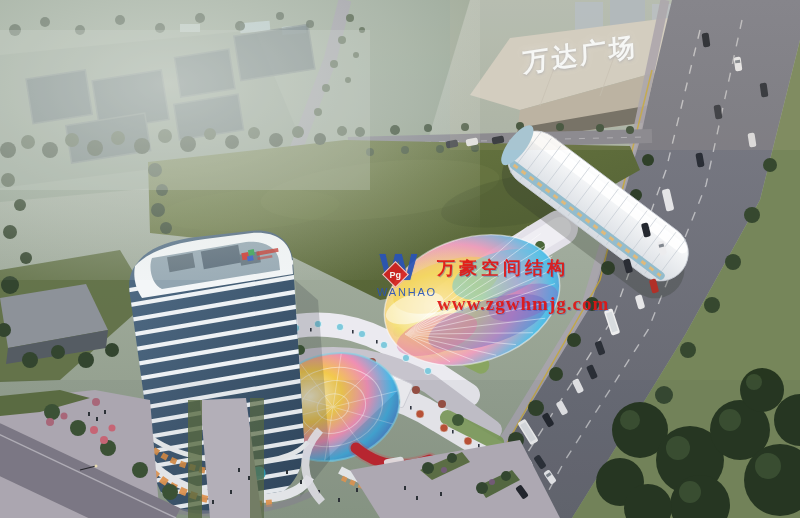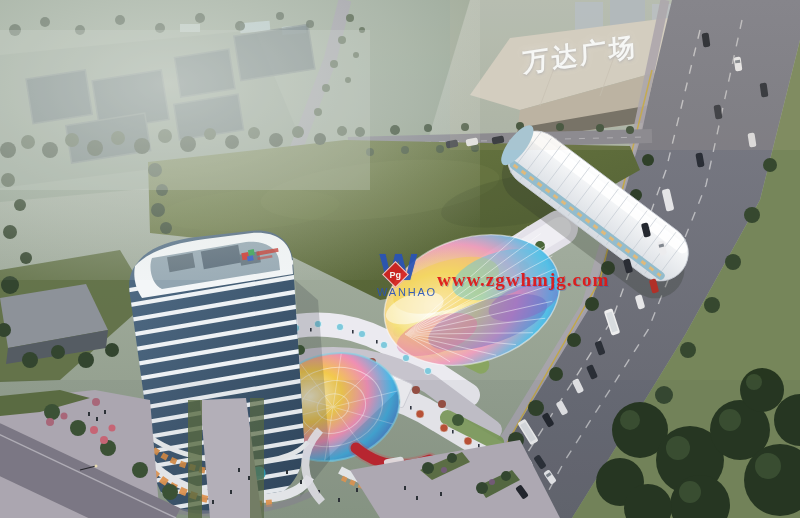--- a/index.html
+++ b/index.html
@@ -646,16 +646,17 @@
 
 <div class="wm">
   <div class="wm-logo">
     <div class="wm-w">W</div>
     <div class="wm-badge">
           <span>Pg</span>
         </div>
     <div class="wm-name">WANHAO</div>
   </div>
   <div class="wm-text">
+    <div class="wm-line1">万豪空间结构</div>
     <div class="wm-line2">www.zgwhmjg.com</div>
   </div>
 </div>
 </div>
 
 </body></html>

